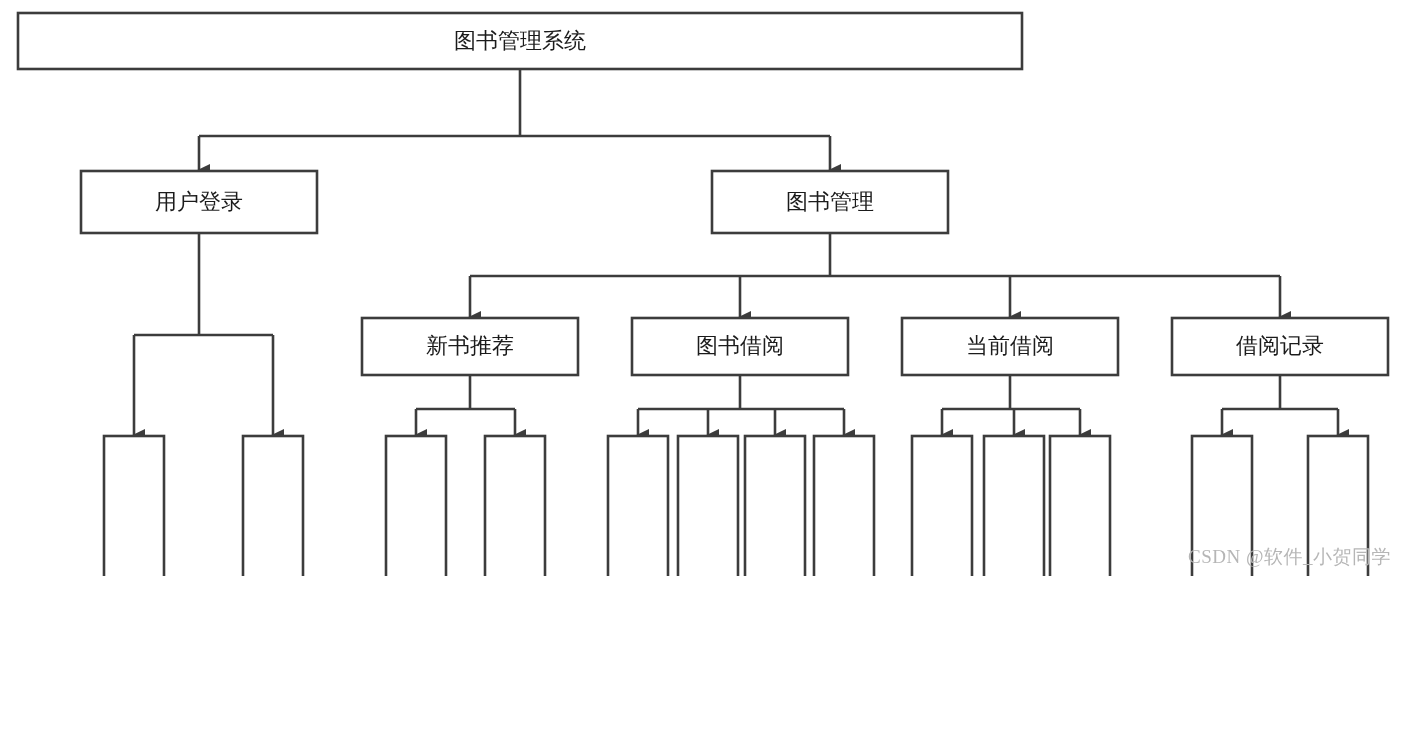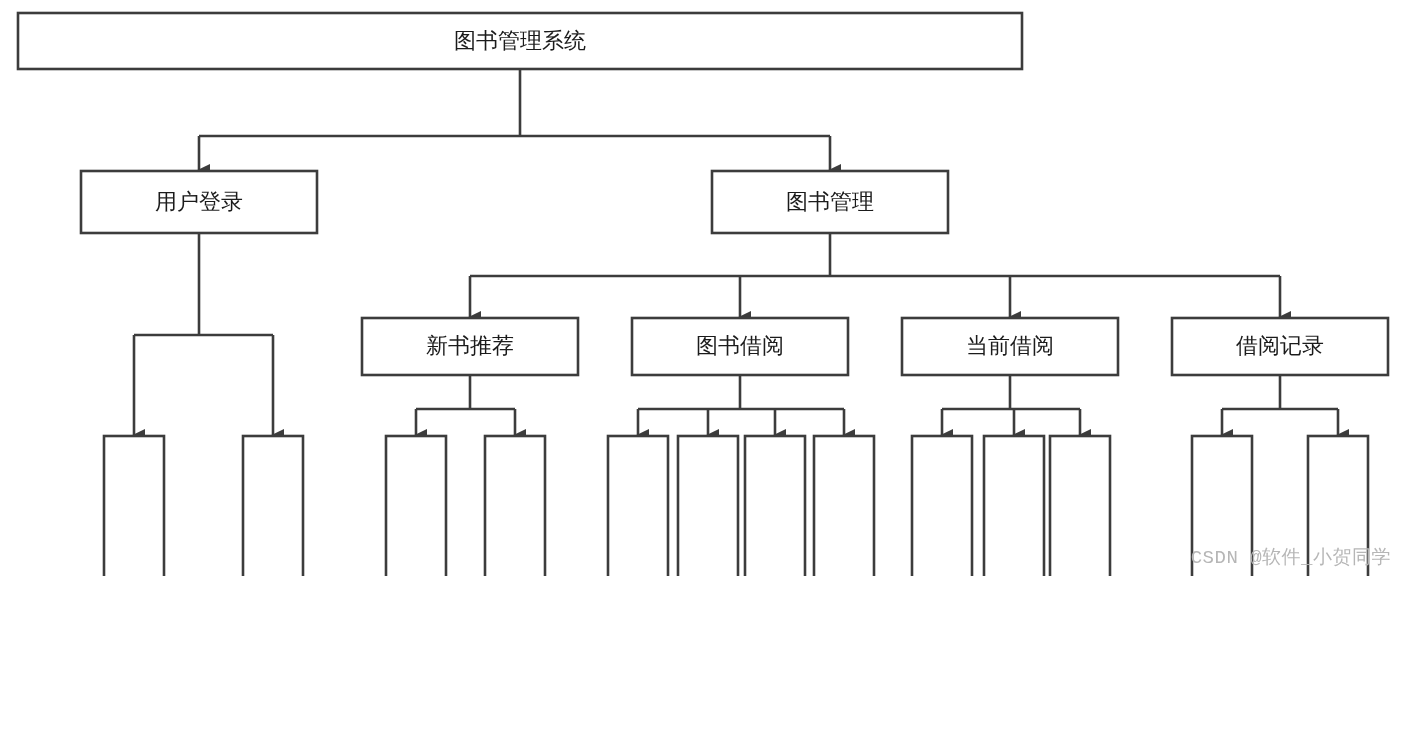--- a/index.html
+++ b/index.html
@@ -66,21 +66,21 @@
     line-height: 1.08;
     letter-spacing: 2px;
     color: #1b1b1b;
     white-space: nowrap;
     text-align: center;
   }
   #watermark {
     position: absolute;
     right: 14px;
     bottom: 6px;
-    font-family: Liberation Mono, monospace;
+    font-family: Liberation Serif, serif;
     font-size: 19px;
     color: #b6b6b6;
     letter-spacing: 0.5px;
     white-space: nowrap;
     margin-left: 38px;
   }
 </style>
 </head>
 <body>
 

